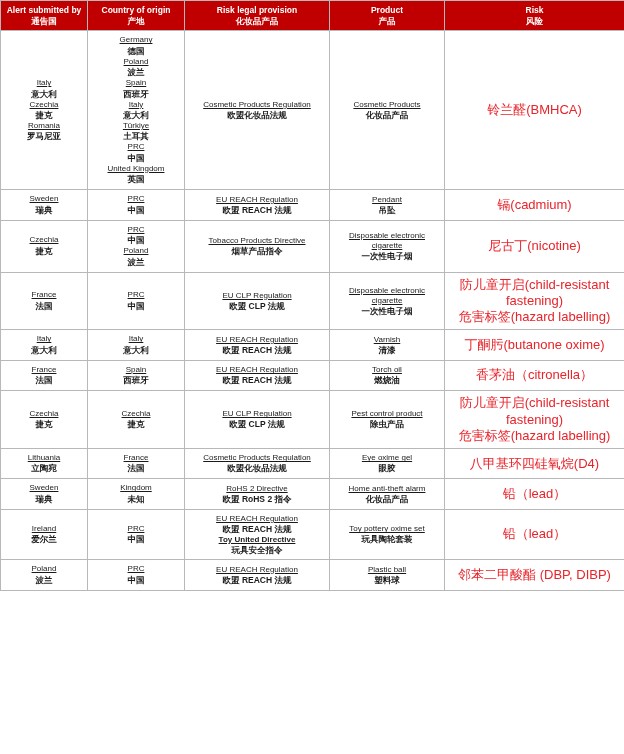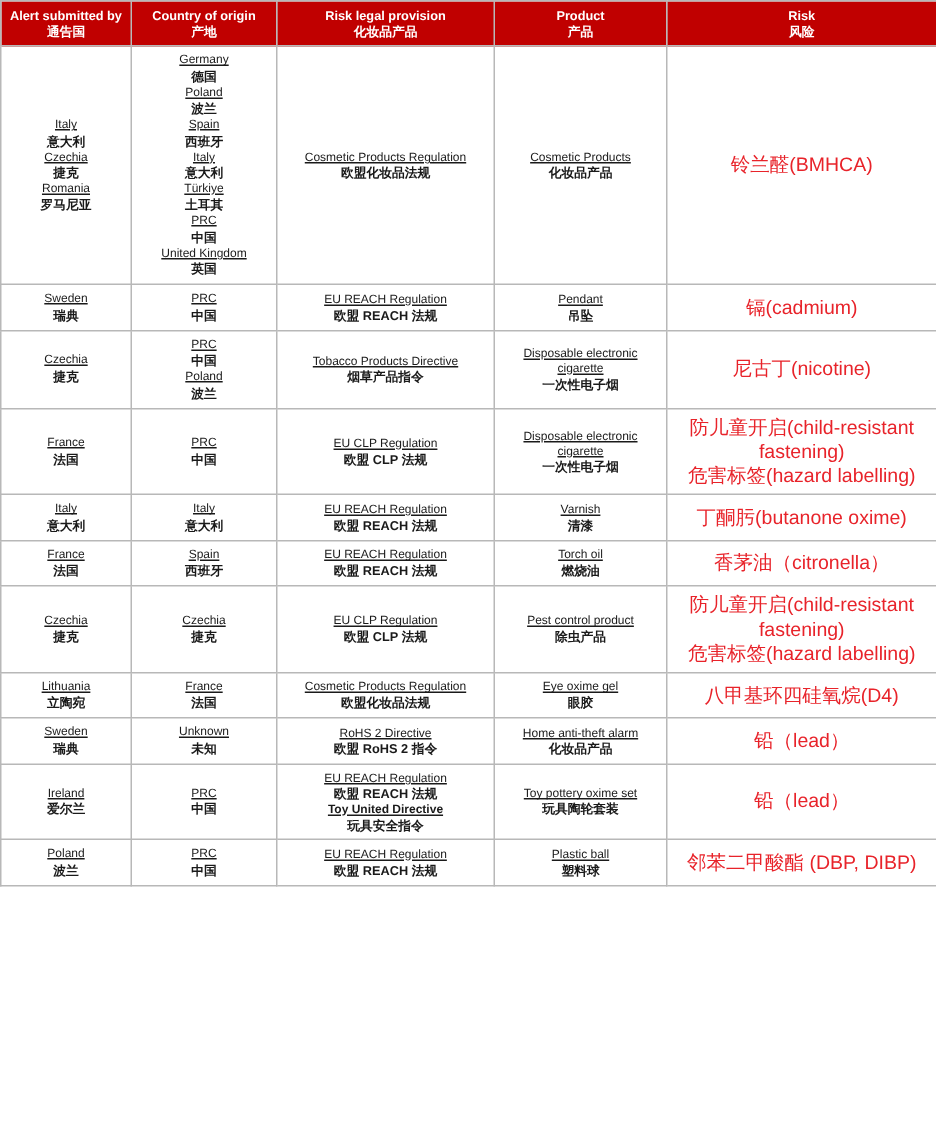--- a/index.html
+++ b/index.html
@@ -272,21 +272,21 @@
         <td class="col-risk">
           <span class="risk-line">八甲基环四硅氧烷(D4)</span>
         </td>
       </tr>
       <tr>
         <td class="origin-multi">
           <span class="en">Sweden</span>
           <span class="zh">瑞典</span>
         </td>
         <td class="origin-multi">
-          <span class="en">Unknown</span>
+          <span class="en">Kingdom</span>
           <span class="zh">未知</span>
         </td>
         <td>
           <span class="en">RoHS 2 Directive</span>
           <span class="zh bold">欧盟 RoHS 2 指令</span>
         </td>
         <td>
           <span class="en">Home anti-theft alarm</span>
           <span class="zh">化妆品产品</span>
         </td>

